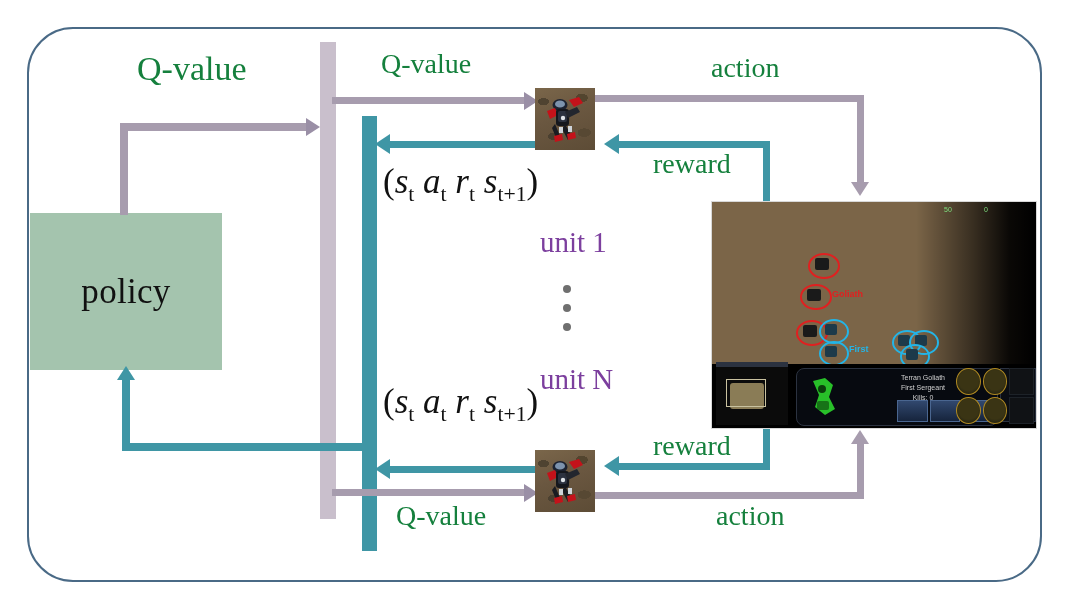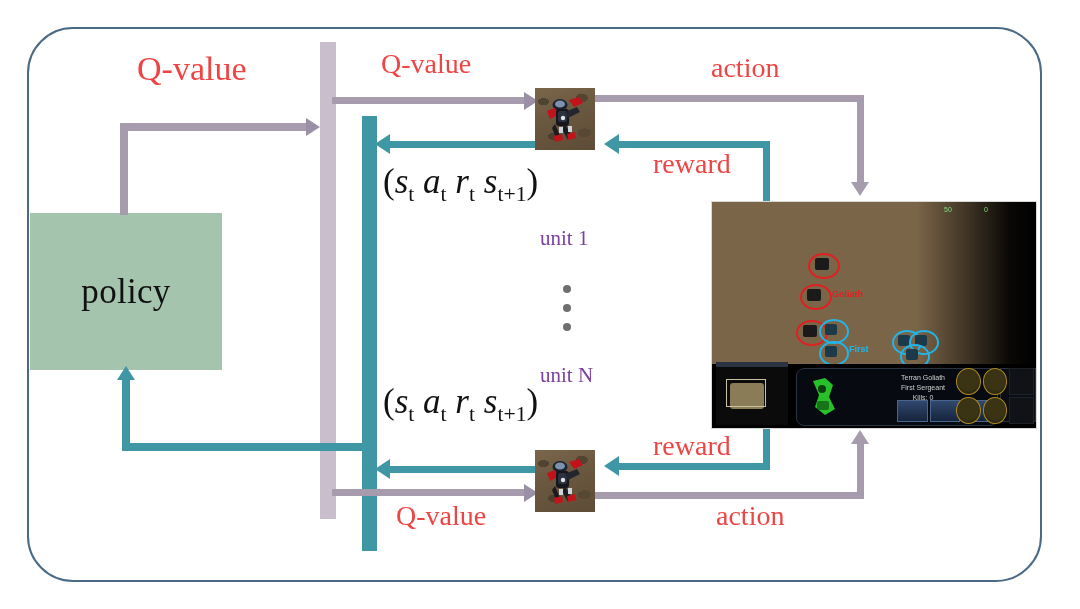--- a/index.html
+++ b/index.html
@@ -29,24 +29,24 @@
   .segt{position:absolute;background:#3f96a5;}  
 
   .ah{position:absolute;width:0;height:0;}
   .ah-r-p{border-top:9px solid transparent;border-bottom:9px solid transparent;border-left:14px solid #9a8fa6;}
   .ah-d-p{border-left:9px solid transparent;border-right:9px solid transparent;border-top:14px solid #a79cae;}
   .ah-u-p{border-left:9px solid transparent;border-right:9px solid transparent;border-bottom:14px solid #a79cae;}
   .ah-l-t{border-top:10px solid transparent;border-bottom:10px solid transparent;border-right:15px solid #3f96a5;}
   .ah-u-t{border-left:9px solid transparent;border-right:9px solid transparent;border-bottom:14px solid #3f96a5;}
 
   
-  .lbl{position:absolute;color:#ef4444;white-space:nowrap;}
+  .lbl{position:absolute;color:#15803d;white-space:nowrap;}
   .lbl-big{font-size:34px;}
   .lbl-mid{font-size:28px;}
-  .lbl-unit{position:absolute;color:#7c3f9e;font-size:21px;white-space:nowrap;}
+  .lbl-unit{position:absolute;color:#7c3f9e;font-size:29px;white-space:nowrap;}
   .tuple{position:absolute;font-size:35px;color:#111;white-space:nowrap;
          font-family:"Liberation Serif","DejaVu Serif",serif;}
   .tuple i{font-style:italic;}
   .tuple sub{font-size:.62em;font-style:normal;}
 
   .dots{position:absolute;left:563px;top:285px;display:flex;flex-direction:column;
         gap:11px;align-items:center;}
   .dots i{display:block;width:8px;height:8px;border-radius:50%;background:#6f6f6f;}
 
   

